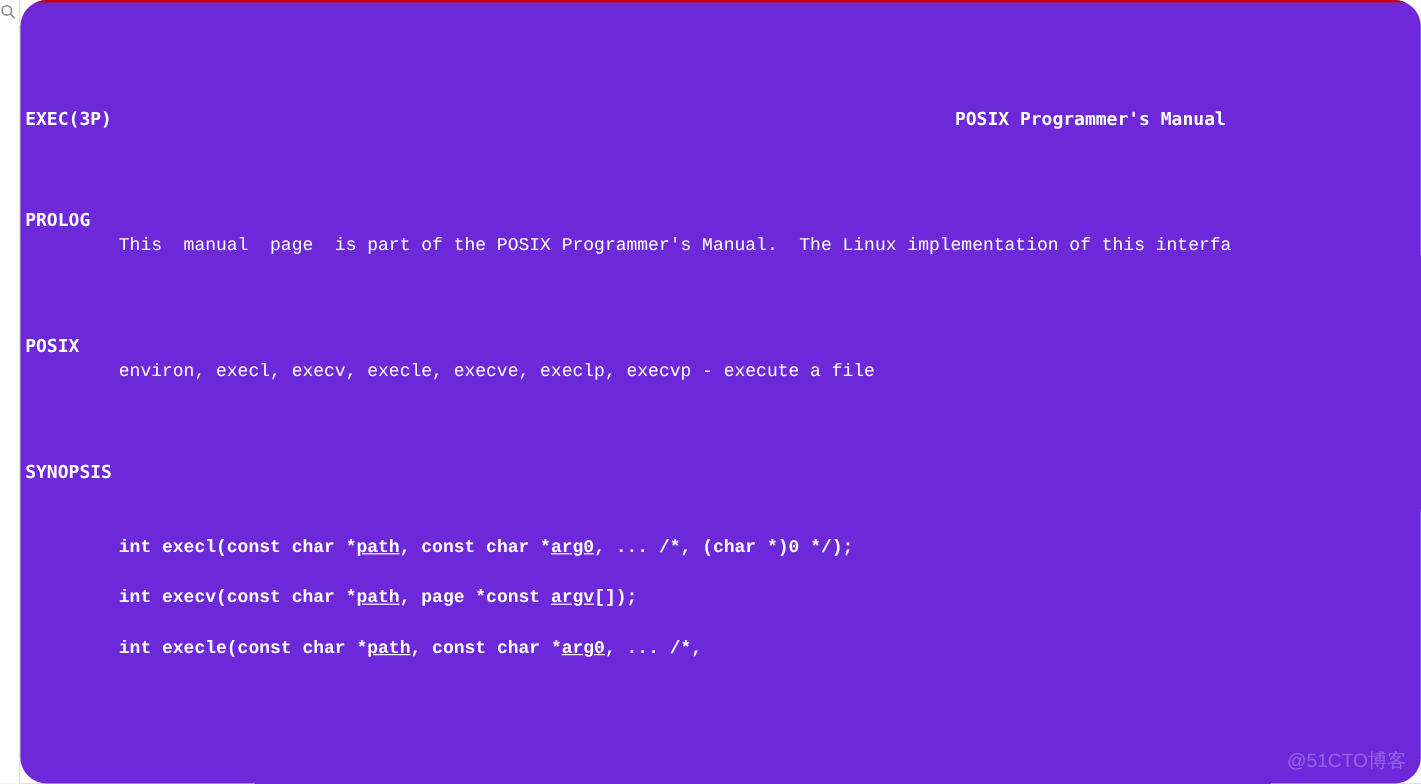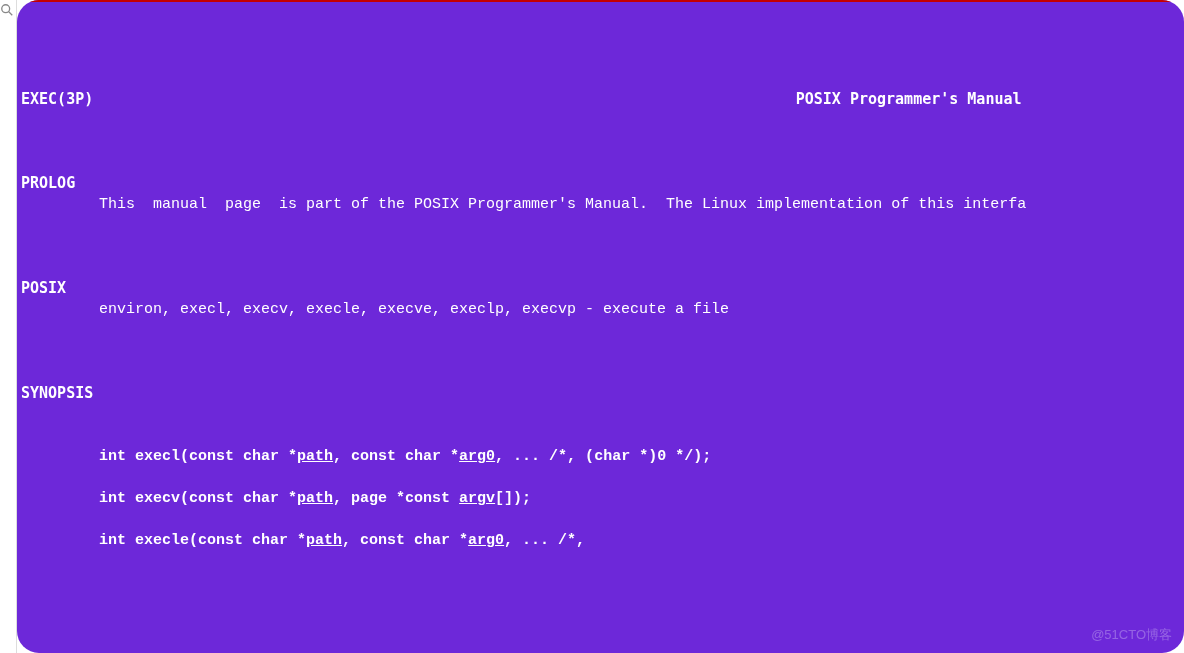--- a/index.html
+++ b/index.html
@@ -11,21 +11,21 @@
   .term .topbar{position:absolute;left:0;right:0;top:0;height:2px;background:#c40000;}
   .pad{padding:5px 0 0 4px;}
   .hdr{font-weight:bold;}
   .sect{font-weight:bold;}
   .ind1{padding-left:78px;display:block;font-family:Liberation Mono, monospace;}
   .u{text-decoration:underline;}
   .hlbox{border:2px solid #e11;display:inline-block;padding:0 6px 0 2px;margin-left:76px;}
   .header-row{display:flex;}
   .header-left{flex:0 0 auto;}
   .header-center{flex:1;text-align:center;padding-left:540px;}
-  .watermark{position:absolute;right:12px;bottom:8px;font-size:13px;color:rgba(255,255,255,0.28);font-family:sans-serif;}
+  .watermark{position:absolute;right:12px;bottom:8px;font-size:16px;color:rgba(255,255,255,0.28);font-family:sans-serif;}
 </style>
 </head>
 <body>
 
 <div class="sidebar">
   <span class="search-icon">
     <svg viewBox="0 0 16 16">
         <circle cx="6.5" cy="6.5" r="4.5" fill="none" stroke="#888" stroke-width="1.5"></circle>
         <line x1="10" y1="10" x2="14" y2="14" stroke="#888" stroke-width="1.5"></line>
       </svg>

